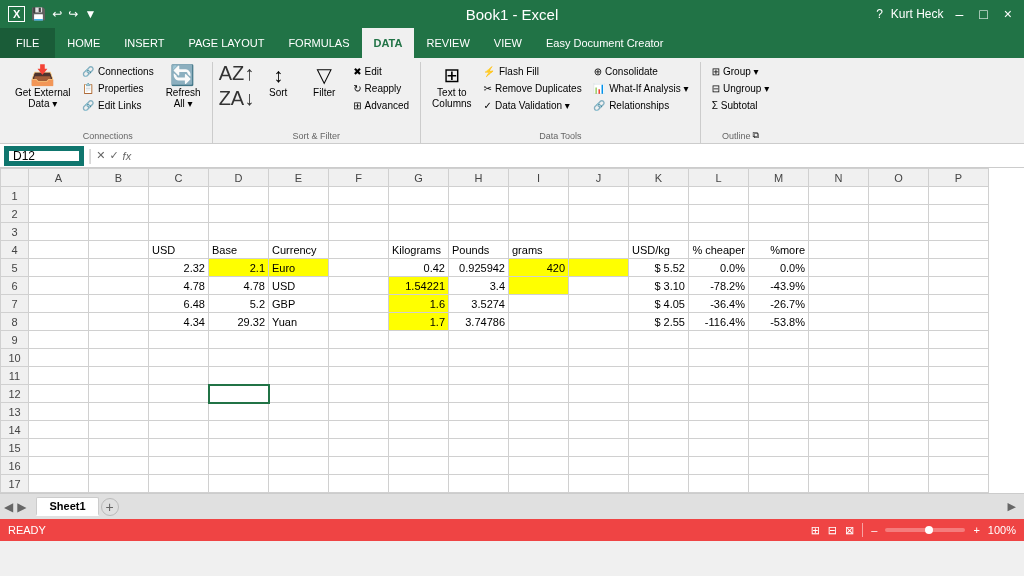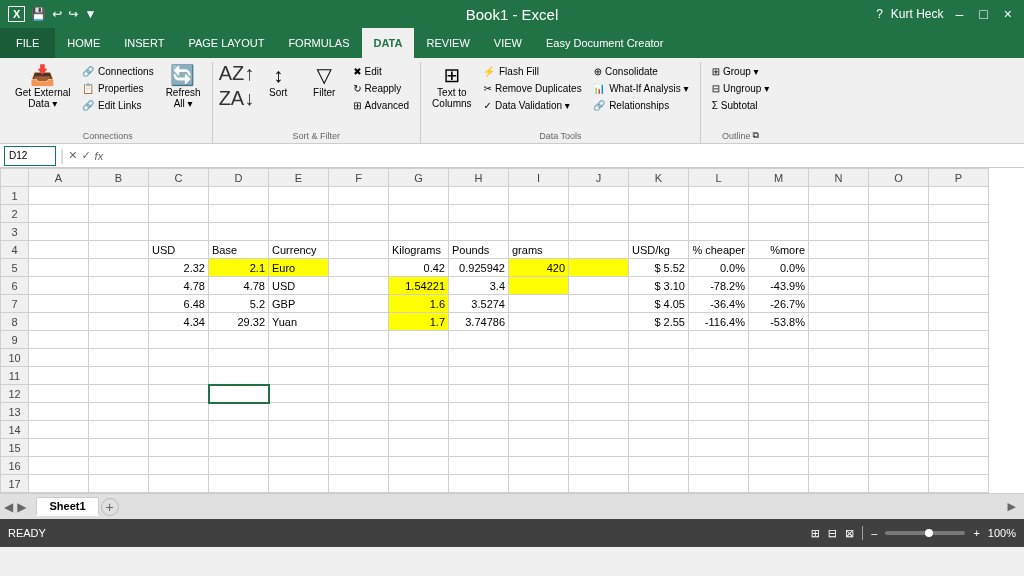--- a/index.html
+++ b/index.html
@@ -112,24 +112,24 @@
     .formula-bar {
       background: white;
       border-bottom: 1px solid #ccc;
       display: flex;
       align-items: center;
       height: 24px;
       padding: 0 4px;
       gap: 4px;
     }
     .name-box {
-      border: 1px solid #0f766e;
+      border: 5px solid #0f766e;
       padding: 1px 4px;
-      width: 52px;
-      font-size: 10px;
+      width: 80px;
+      font-size: 12px;
       height: 20px;
     }
     .formula-input { flex: 1; border: none; outline: none; font-size: 11px; padding: 0 4px; }
 
     
     .spreadsheet-container {
       display: flex;
       flex: 1;
       overflow: hidden;
       background: white;
@@ -165,23 +165,23 @@
       text-align: center;
       color: #444;
       font-weight: normal;
       min-width: 28px;
       width: 28px;
       padding: 0;
     }
 
     
     .bottom-bar {
-      background: #404040;
+      background: #ef4444;
       color: white;
-      height: 28px;
+      height: 22px;
       display: flex;
       align-items: center;
       padding: 0 8px;
       gap: 8px;
       font-size: 11px;
       justify-content: space-between;
     }
     .sheet-tabs-area {
       background: #e0e0e0;
       height: 26px;

